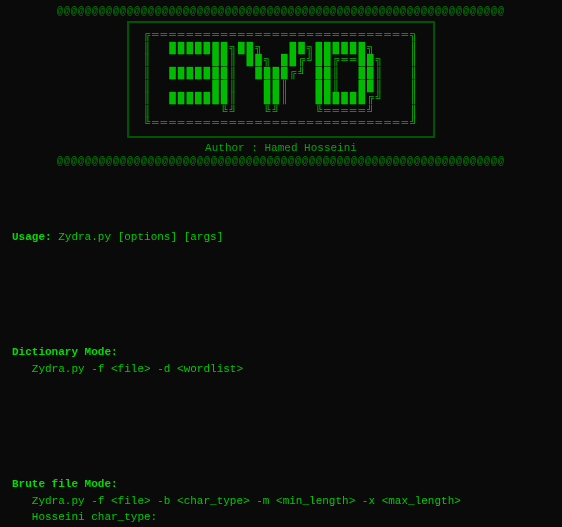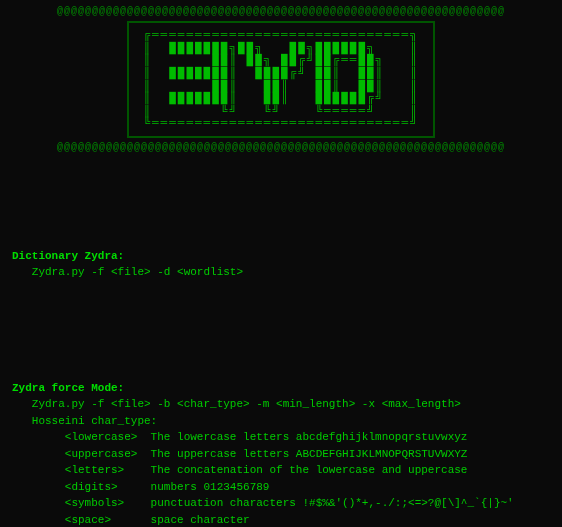--- a/index.html
+++ b/index.html
@@ -79,32 +79,36 @@
   <div id="logo-container">
     <div id="logo-ascii">╔══════════════════════════════╗
 ║  ███████╗██╗   ██╗██████╗    ║
 ║       ██║ ██╗ ██╔╝██╔══██╗   ║
 ║  ███████║  ████╔╝ ██║  ██║   ║
 ║       ██║   ██║   ██║  ██║   ║
 ║  ███████║   ██║   ██████╔╝   ║
 ║        ╚╝   ╚╝    ╚═════╝    ║
 ╚══════════════════════════════╝</div>
   </div>
+  <div id="author-line">Author : Hamed Hosseini</div>
   <div id="dots-bottom">@@@@@@@@@@@@@@@@@@@@@@@@@@@@@@@@@@@@@@@@@@@@@@@@@@@@@@@@@@@@@@@@</div>
 </div>
 
 <div id="content">
+  <div>
+<span class="section-title">Usage:</span> <span>Zydra.py [options] [args]</span>
+  </div>
   <br>
   <div>
-<span class="section-title">Dictionary Zydra:</span>
+<span class="section-title">Dictionary Mode:</span>
 <span>   Zydra.py -f &lt;file&gt; -d &lt;wordlist&gt;</span>
   </div>
   <br>
   <div>
-<span class="section-title">Zydra force Mode:</span>
+<span class="section-title">Brute file Mode:</span>
 <span>   Zydra.py -f &lt;file&gt; -b &lt;char_type&gt; -m &lt;min_length&gt; -x &lt;max_length&gt;</span>
 <span>   Hosseini char_type:</span>
         &lt;lowercase&gt;  The lowercase letters abcdefghijklmnopqrstuvwxyz
         &lt;uppercase&gt;  The uppercase letters ABCDEFGHIJKLMNOPQRSTUVWXYZ
         &lt;letters&gt;    The concatenation of the lowercase and uppercase
         &lt;digits&gt;     numbers 0123456789
         &lt;symbols&gt;    punctuation characters !#$%&amp;'()*+,-./:;&lt;=&gt;?@[\]^_`{|}~'
         &lt;space&gt;      space character
 
 

